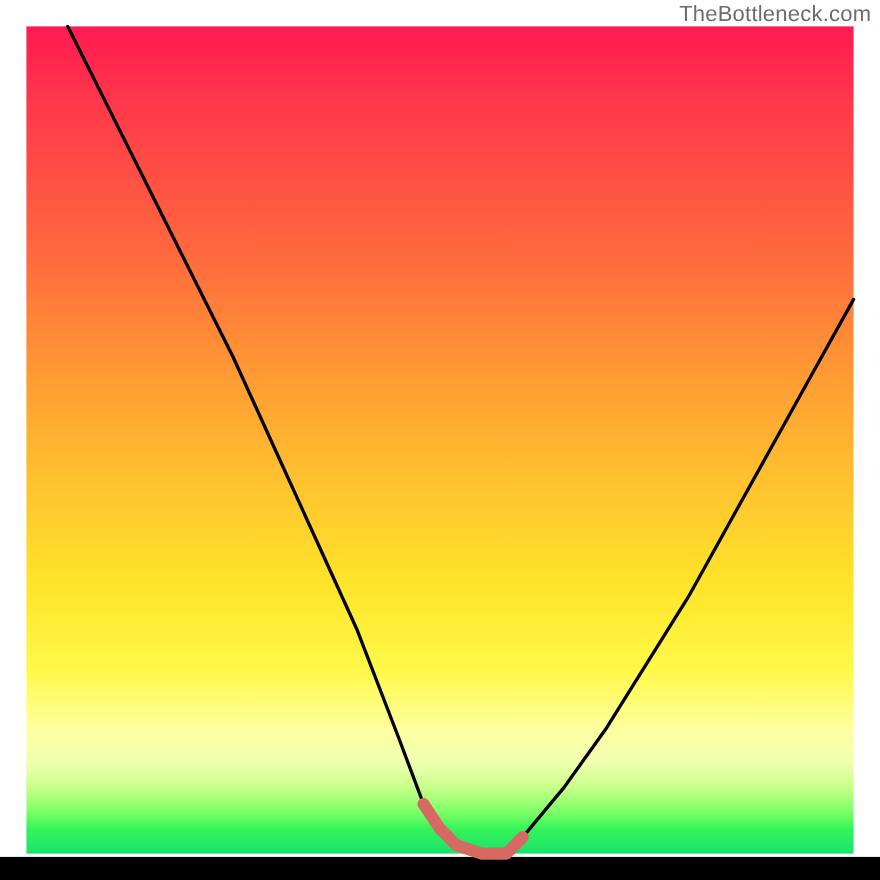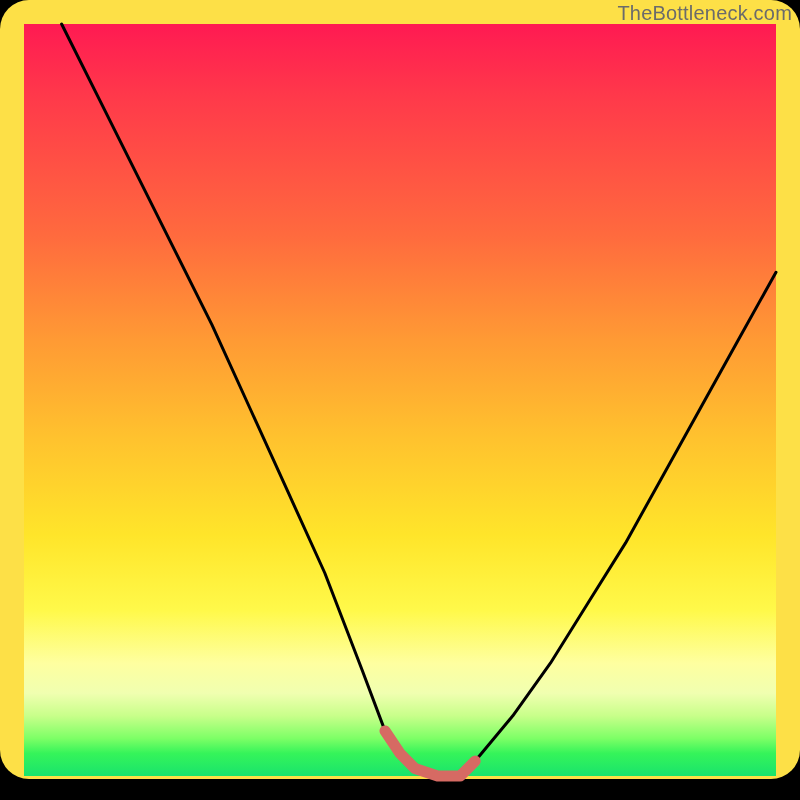--- a/index.html
+++ b/index.html
@@ -9,22 +9,21 @@
     height: 800px;
     background: #000;
     overflow: hidden;
   }
   .frame {
     position: absolute;
     left: 0;
     top: 0;
     width: 800px;
     height: 779px;
-    background: #fde047;
-    border-radius: 29px;
+    background: #ffffff;
   }
   .plot {
     position: absolute;
     left: 24px;
     top: 24px;
     width: 752px;
     height: 752px;
     
     background: linear-gradient(
       to bottom,

